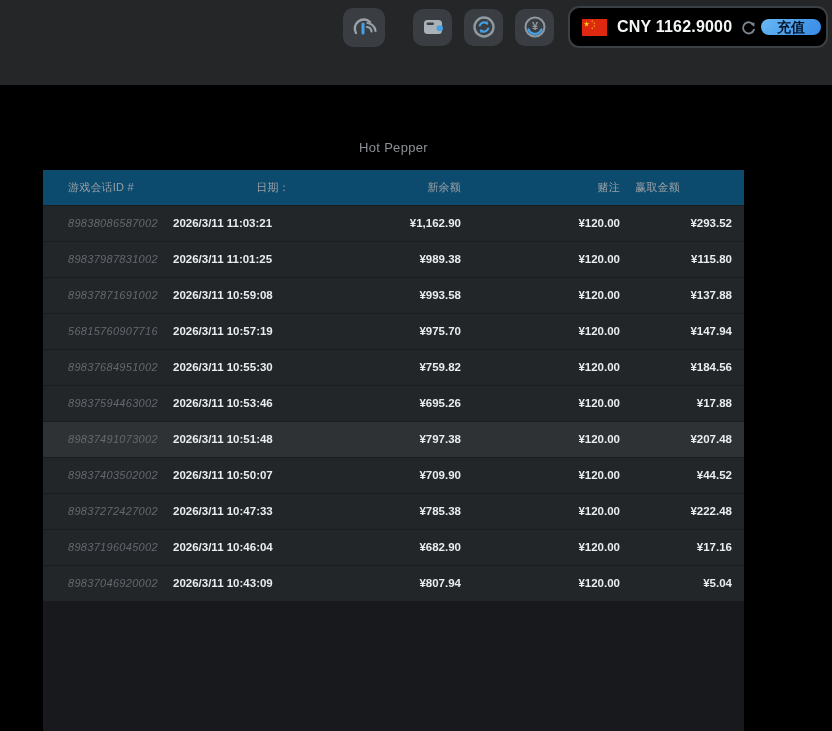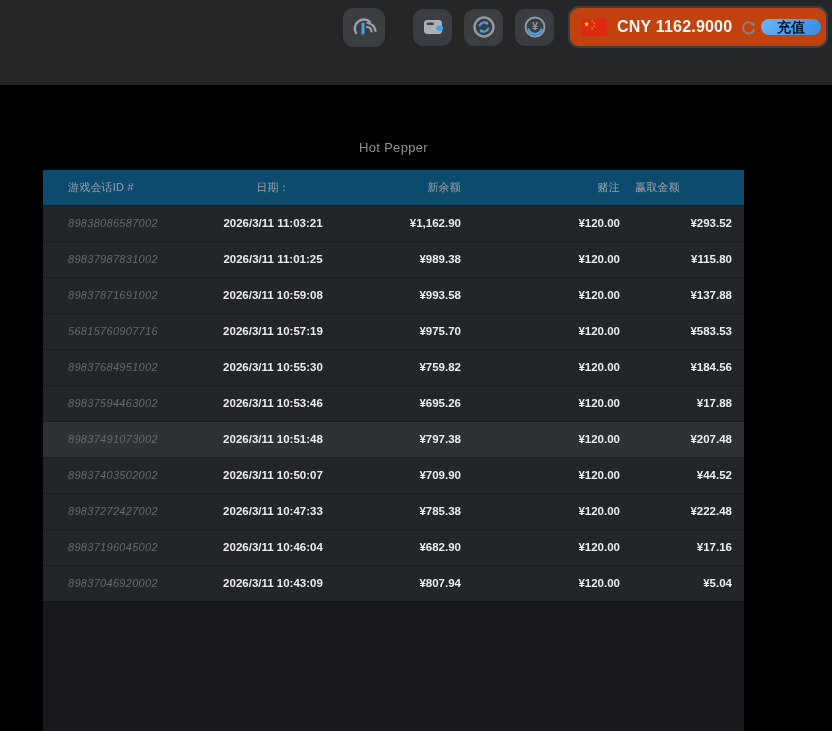--- a/index.html
+++ b/index.html
@@ -21,21 +21,21 @@
     width: 42px; height: 39px; border-radius: 10px; background: #3a3e42;
     display: flex; align-items: center; justify-content: center;
     cursor: pointer; flex: 0 0 auto;
   }
   .icon-btn.small { width: 39px; height: 37px; }
   .gap-lg { width: 28px; flex: 0 0 auto; }
   .gap-sm { width: 12px; flex: 0 0 auto; }
 
   .currency-box {
     margin-left: 14px; height: 42px; width: 263px;
-    background: #c2410c; border: 2px solid #3b4045; border-radius: 11px;
+    background: #000000; border: 2px solid #3b4045; border-radius: 11px;
     display: flex; align-items: center; padding: 0 5px 0 12px;
     position: relative;
   }
   .flag { width: 25px; height: 17px; flex: 0 0 auto; }
   .currency-label {
     color: #f3f5f6; font-weight: bold; font-size: 16px; margin-left: 10px;
     letter-spacing: 0.2px; white-space: nowrap;
   }
   .cur-refresh { margin-left: 8px; flex: 0 0 auto; }
   .recharge-btn {
@@ -62,21 +62,21 @@
   }
   th.c1 { text-align: left;  padding-left: 25px; }
   th.c2 { text-align: center; }
   th.c3, th.c4 { text-align: right; padding-right: 12px; }
   th.c5 { text-align: right; padding-right: 64px; margin-top: 25px; }
 
   tbody tr { height: 36px; background: #232629; border-top: 1px solid #1a1d20; cursor: pointer; }
   tbody tr.hl { background: #2e3234; }
   td { font-size: 11px; white-space: nowrap; overflow: hidden; }
   td.c1 { color: #63696f; text-align: left; padding-left: 25px; letter-spacing: 0.3px; font-style: italic; }
-  td.c2 { color: #eaecee; text-align: center; font-weight: bold; font-size: 11.5px; }
+  td.c2 { color: #eaecee; font-weight: bold; font-size: 11.5px; }
   td.c3, td.c4, td.c5 { color: #eaecee; text-align: right; padding-right: 12px; font-weight: bold; font-size: 11.5px; }
 
   .table-footer { flex: 1; background: #17191c; }
 
   svg { display: block; }
 </style>
 </head>
 <body>
 
 <div class="screen">
@@ -200,21 +200,21 @@
     <td class="c3">¥993.58</td>
     <td class="c4">¥120.00</td>
     <td class="c5">¥137.88</td>
   </tr>
 
   <tr>
     <td class="c1">56815760907716</td>
     <td class="c2">2026/3/11 10:57:19</td>
     <td class="c3">¥975.70</td>
     <td class="c4">¥120.00</td>
-    <td class="c5">¥583.53</td>
+    <td class="c5">¥147.94</td>
   </tr>
 
   <tr>
     <td class="c1">89837684951002</td>
     <td class="c2">2026/3/11 10:55:30</td>
     <td class="c3">¥759.82</td>
     <td class="c4">¥120.00</td>
     <td class="c5">¥184.56</td>
   </tr>
 

